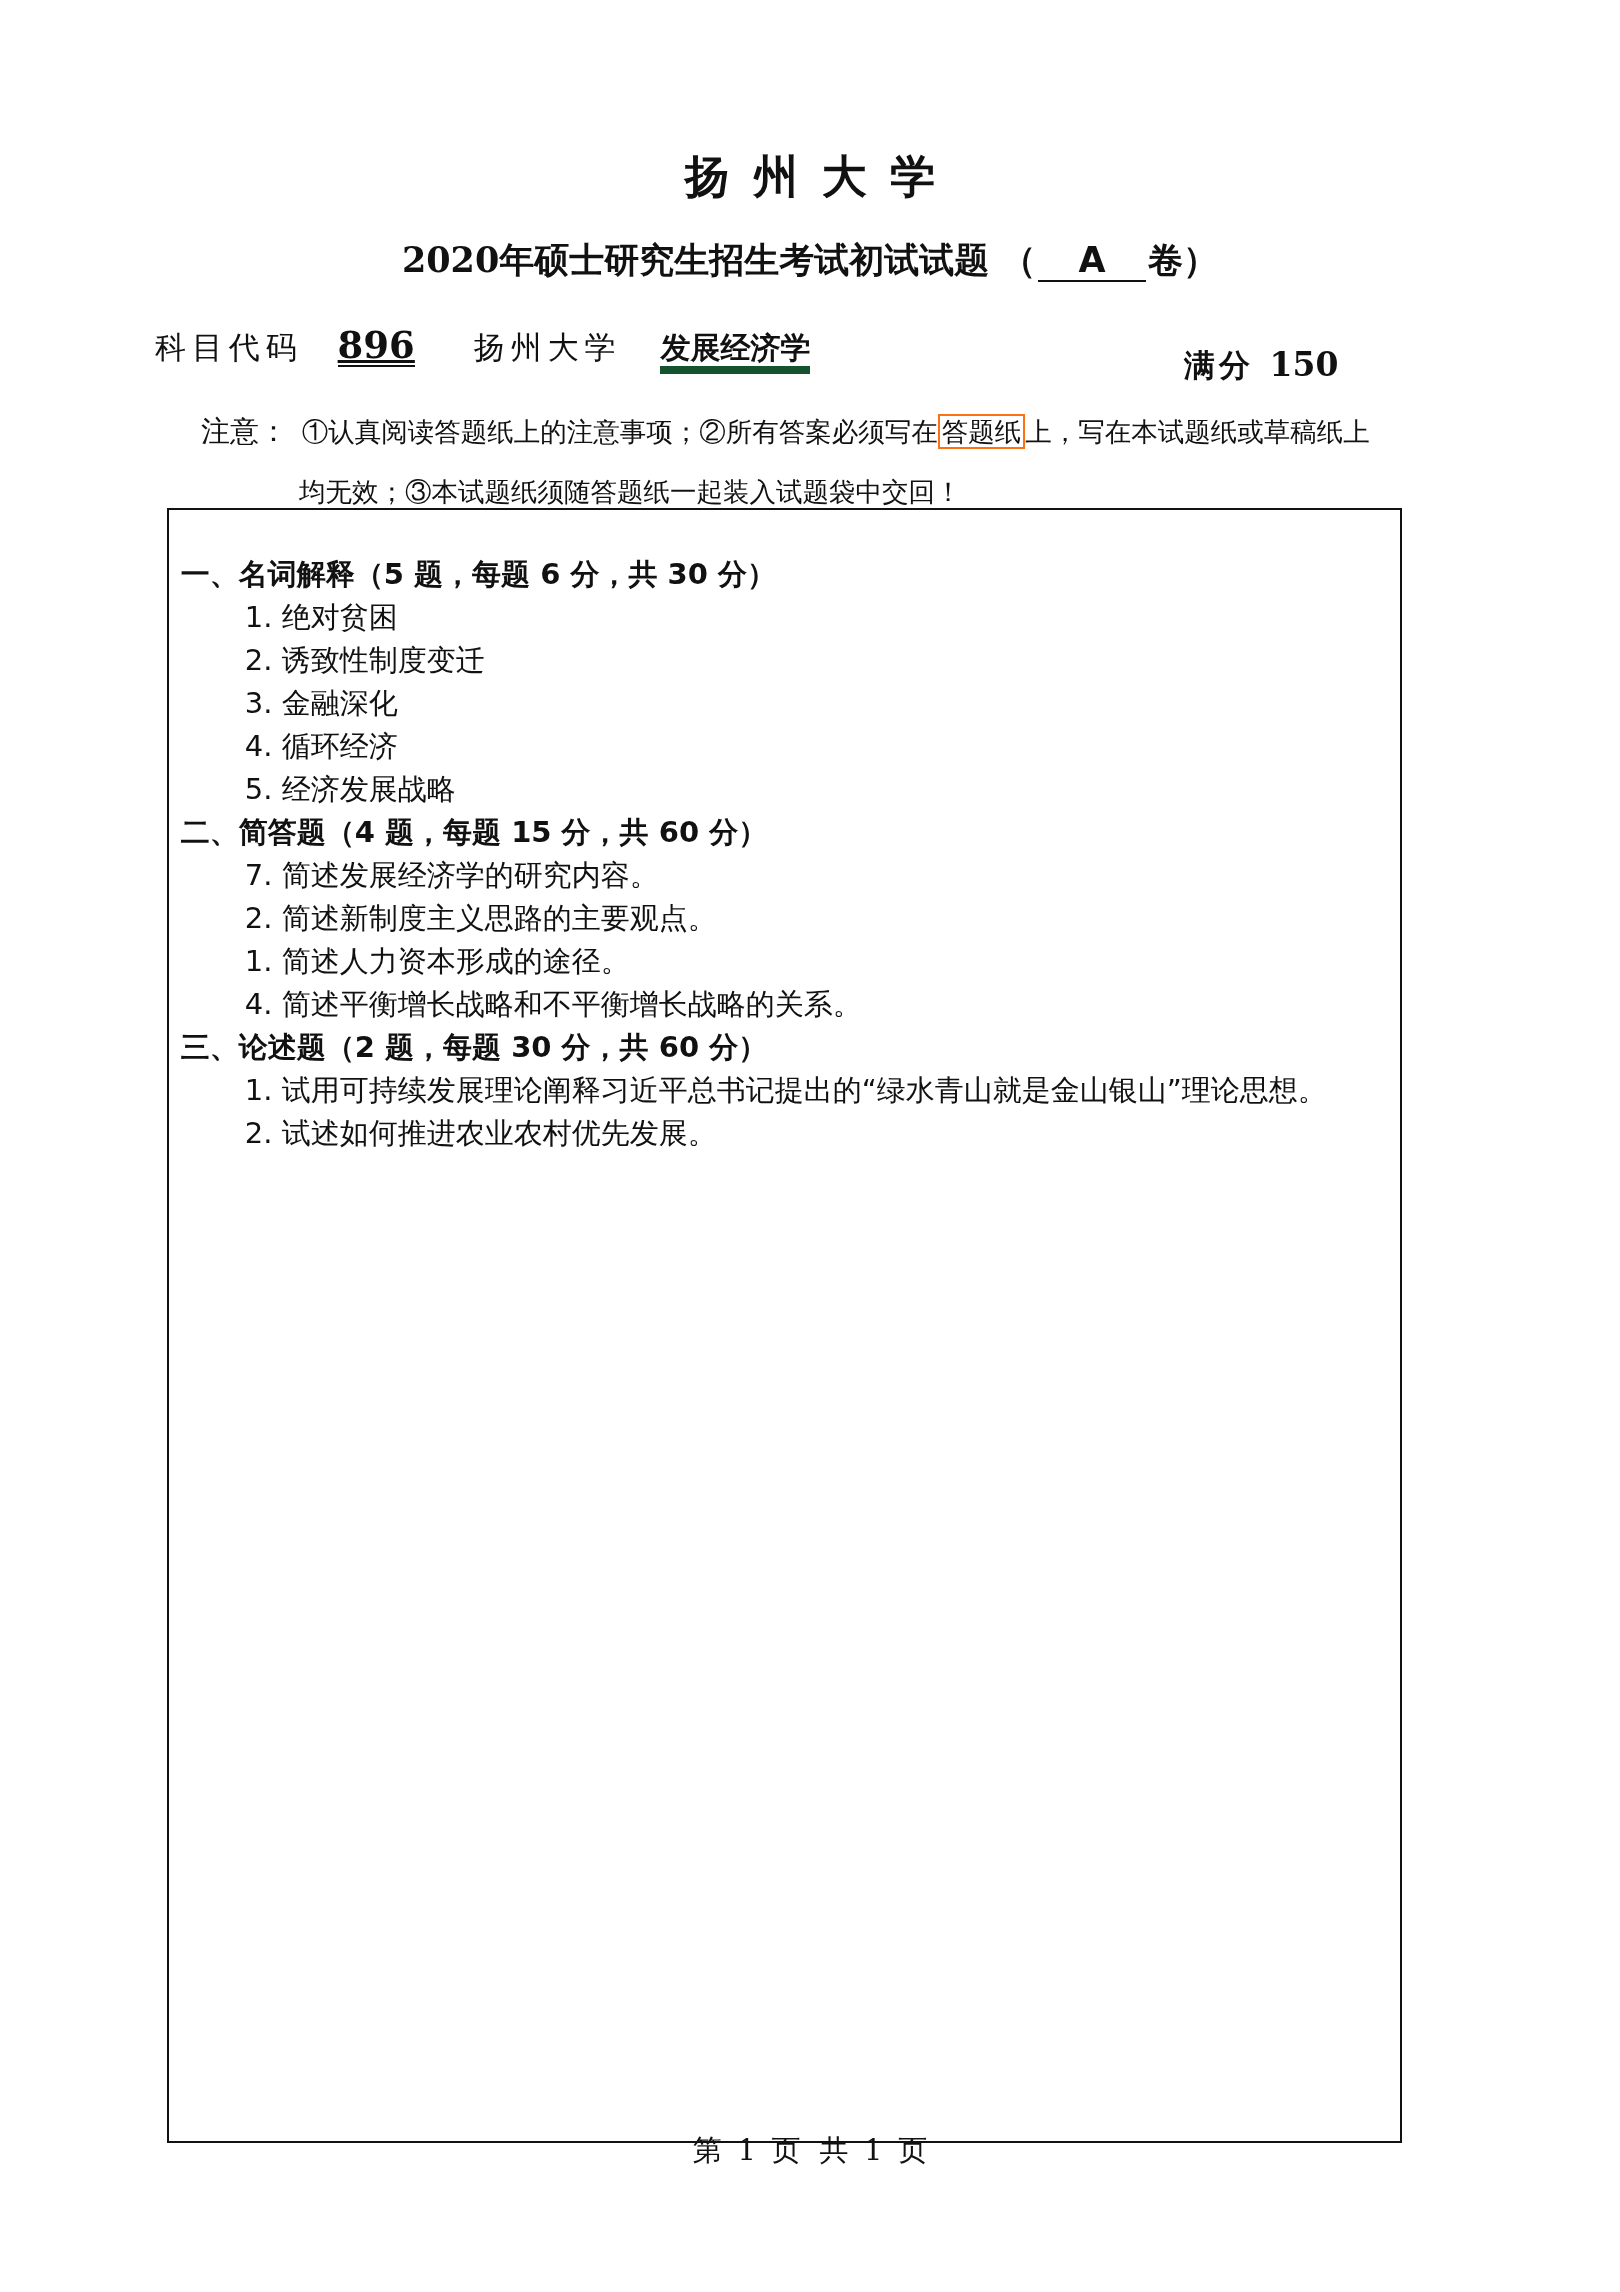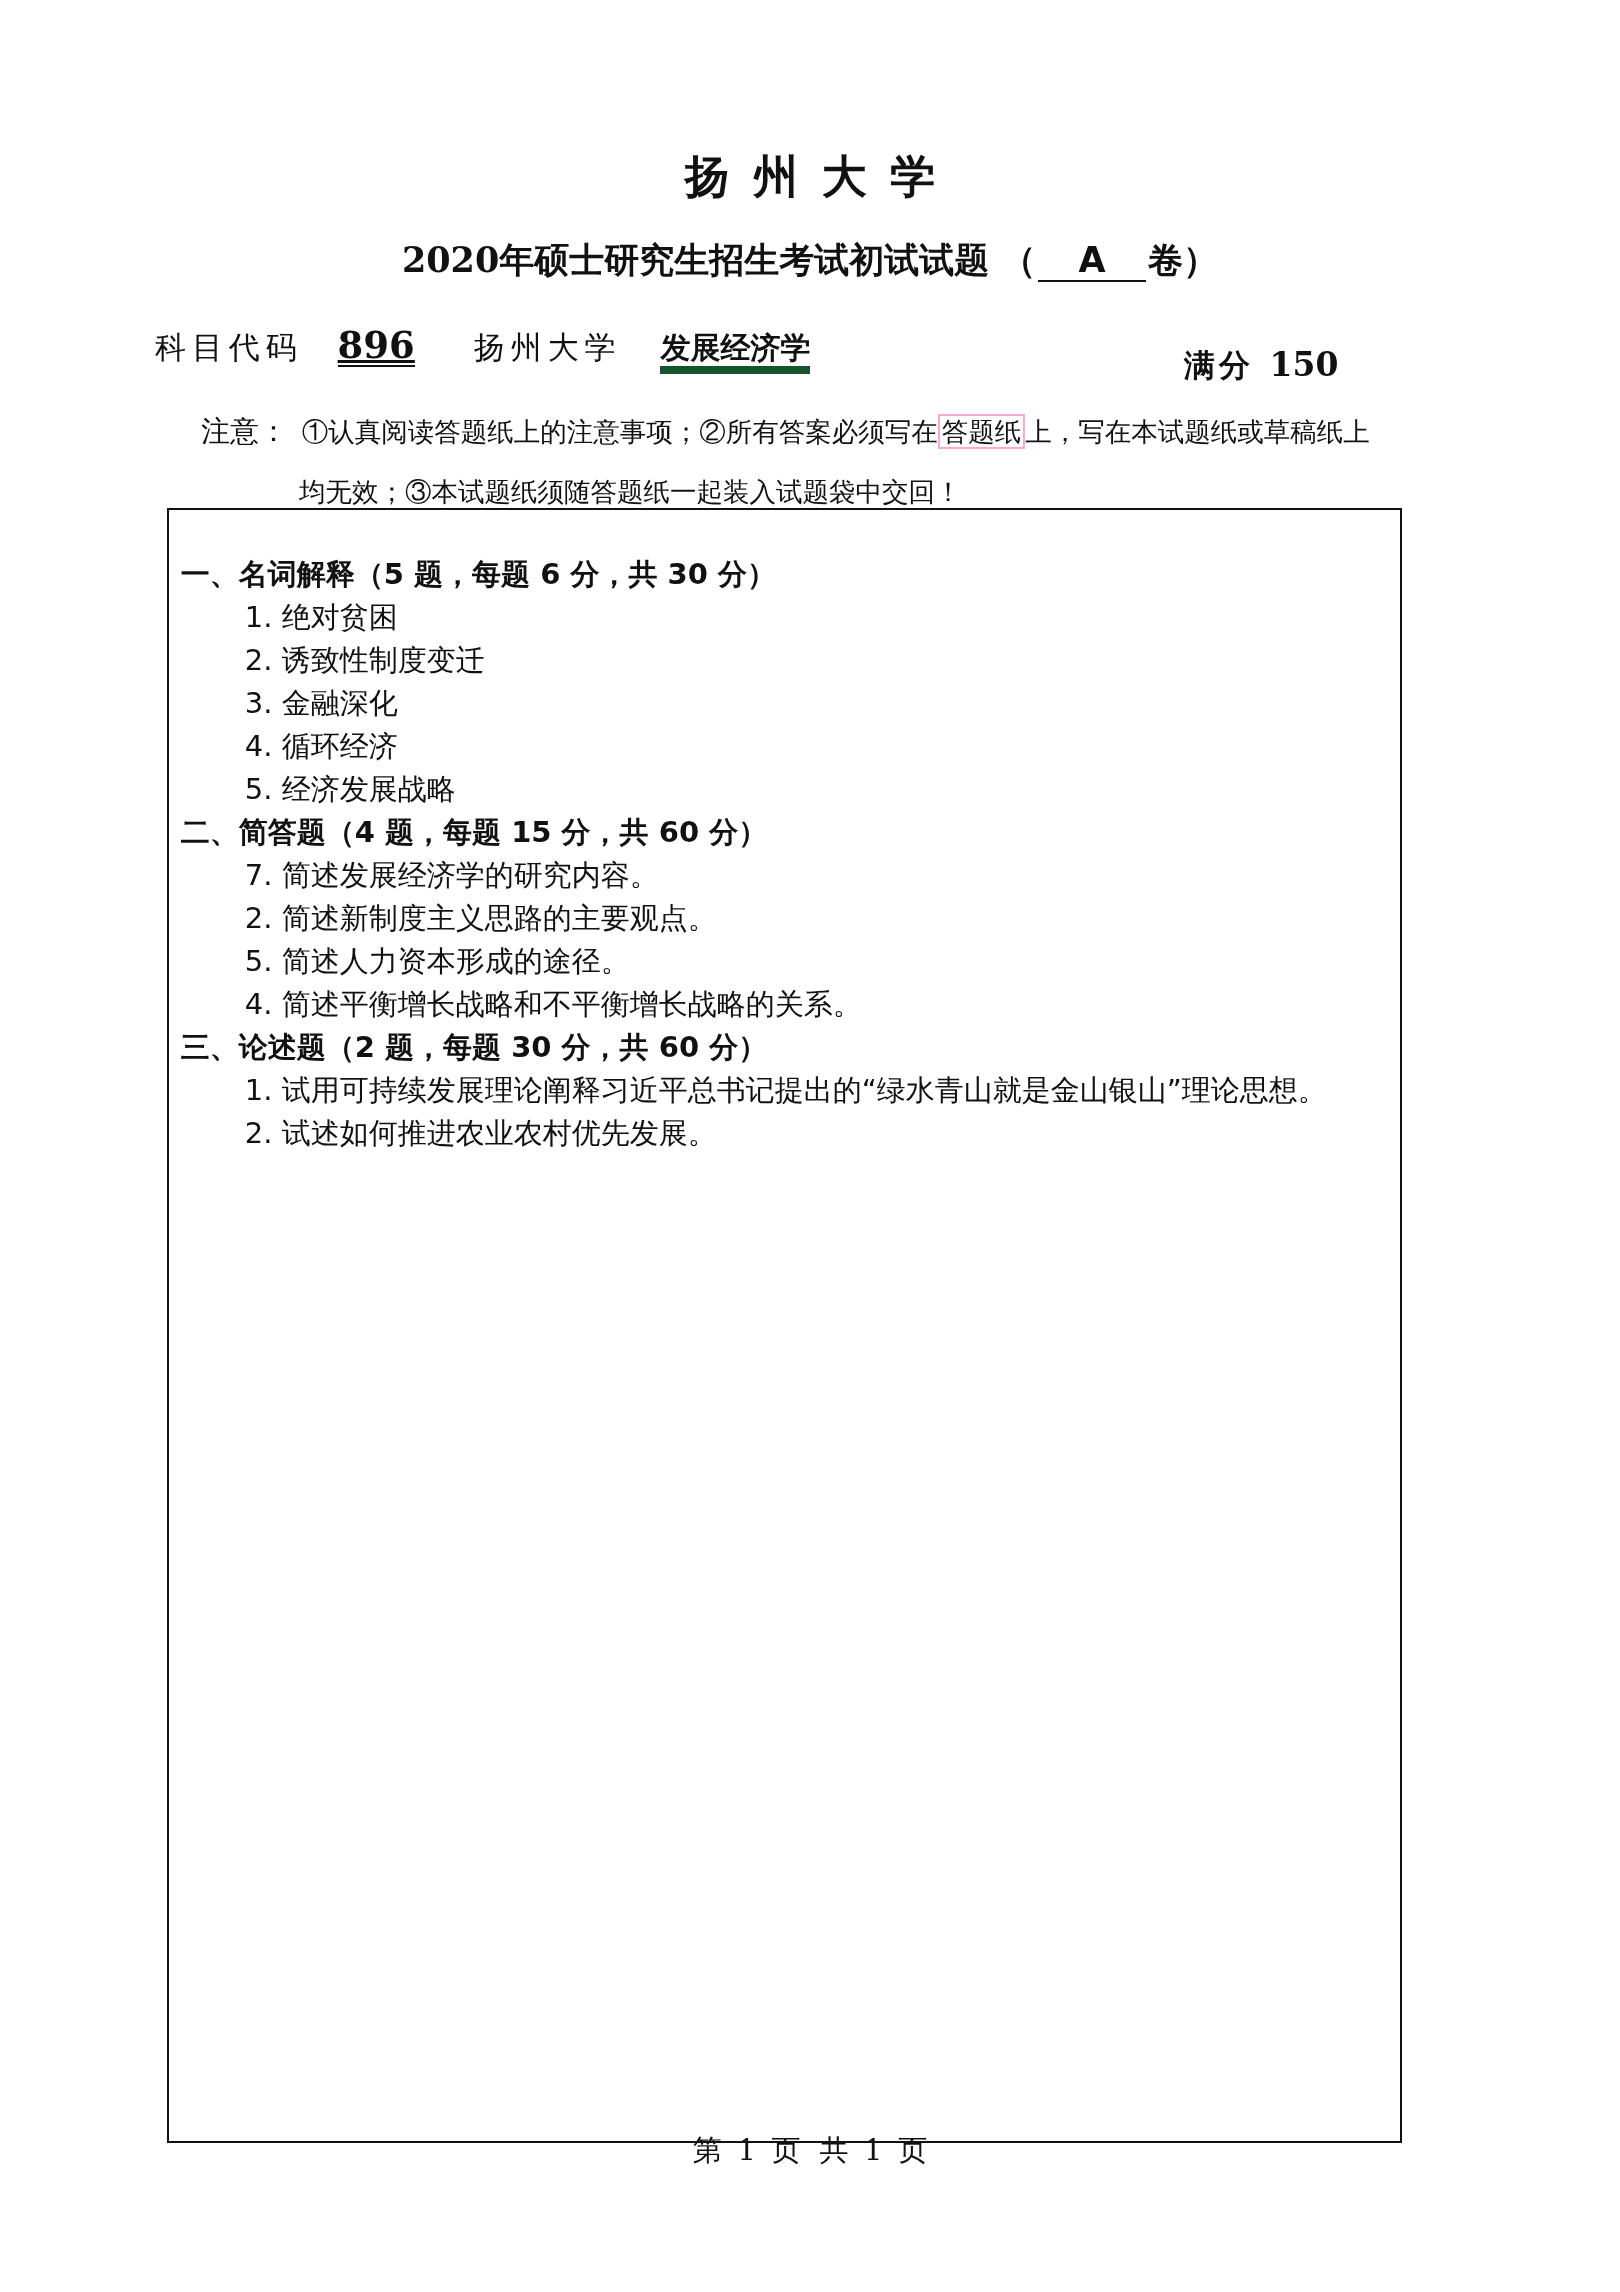--- a/index.html
+++ b/index.html
@@ -67,21 +67,21 @@
       border-bottom: 8px solid #14532d;
       line-height: 37px;
       margin-left: 39px;
     }
     .score { top: 323px; left: 1184px; font-size: 31px; line-height: 49px; margin-top: 17px; }
     .score .label { letter-spacing: 3.9px; font-weight: bold; }
     .score .value { font-weight: bold; font-size: 33px; margin-left: 15.7px; }
 
     .notice-1 { top: 410px; left: 201px; font-size: 26.5px; line-height: 43px; }
     .notice-1 .notice-label { font-family: "DejaVu Sans", "Liberation Sans", sans-serif; font-size: 29px; margin-right: 13.7px; }
-    .notice-1 .boxed { border: 2px solid #f9a8d4; padding: 0 2px; }
+    .notice-1 .boxed { border: 2px solid #f97316; padding: 0 2px; }
     .notice-2 { top: 470px; left: 299px; font-size: 26.5px; line-height: 43px; }
 
     
     .qbox {
       left: 167px; top: 508px;
       width: 1235px; height: 1635px;
       border: 2.9px solid #111;
       box-sizing: border-box;
     }
     .qlist {
@@ -142,21 +142,21 @@
     <div class="section-heading">一、名词解释（5 题，每题 6 分，共 30 分）</div>
     <div class="q-item">1. 绝对贫困</div>
     <div class="q-item">2. 诱致性制度变迁</div>
     <div class="q-item">3. 金融深化</div>
     <div class="q-item">4. 循环经济</div>
     <div class="q-item">5. 经济发展战略</div>
 
     <div class="section-heading">二、简答题（4 题，每题 15 分，共 60 分）</div>
     <div class="q-item">7. 简述发展经济学的研究内容。</div>
     <div class="q-item">2. 简述新制度主义思路的主要观点。</div>
-    <div class="q-item">5. 简述人力资本形成的途径。</div>
+    <div class="q-item">1. 简述人力资本形成的途径。</div>
     <div class="q-item">4. 简述平衡增长战略和不平衡增长战略的关系。</div>
 
     <div class="section-heading">三、论述题（2 题，每题 30 分，共 60 分）</div>
     <div class="q-item">1. 试用可持续发展理论阐释习近平总书记提出的“绿水青山就是金山银山”理论思想。</div>
     <div class="q-item">2. 试述如何推进农业农村优先发展。</div>
   </div>
 </div>
 
 <div class="abs page-footer">
   <span>第</span><span>1</span><span>页 共</span><span>1</span><span>页</span>

